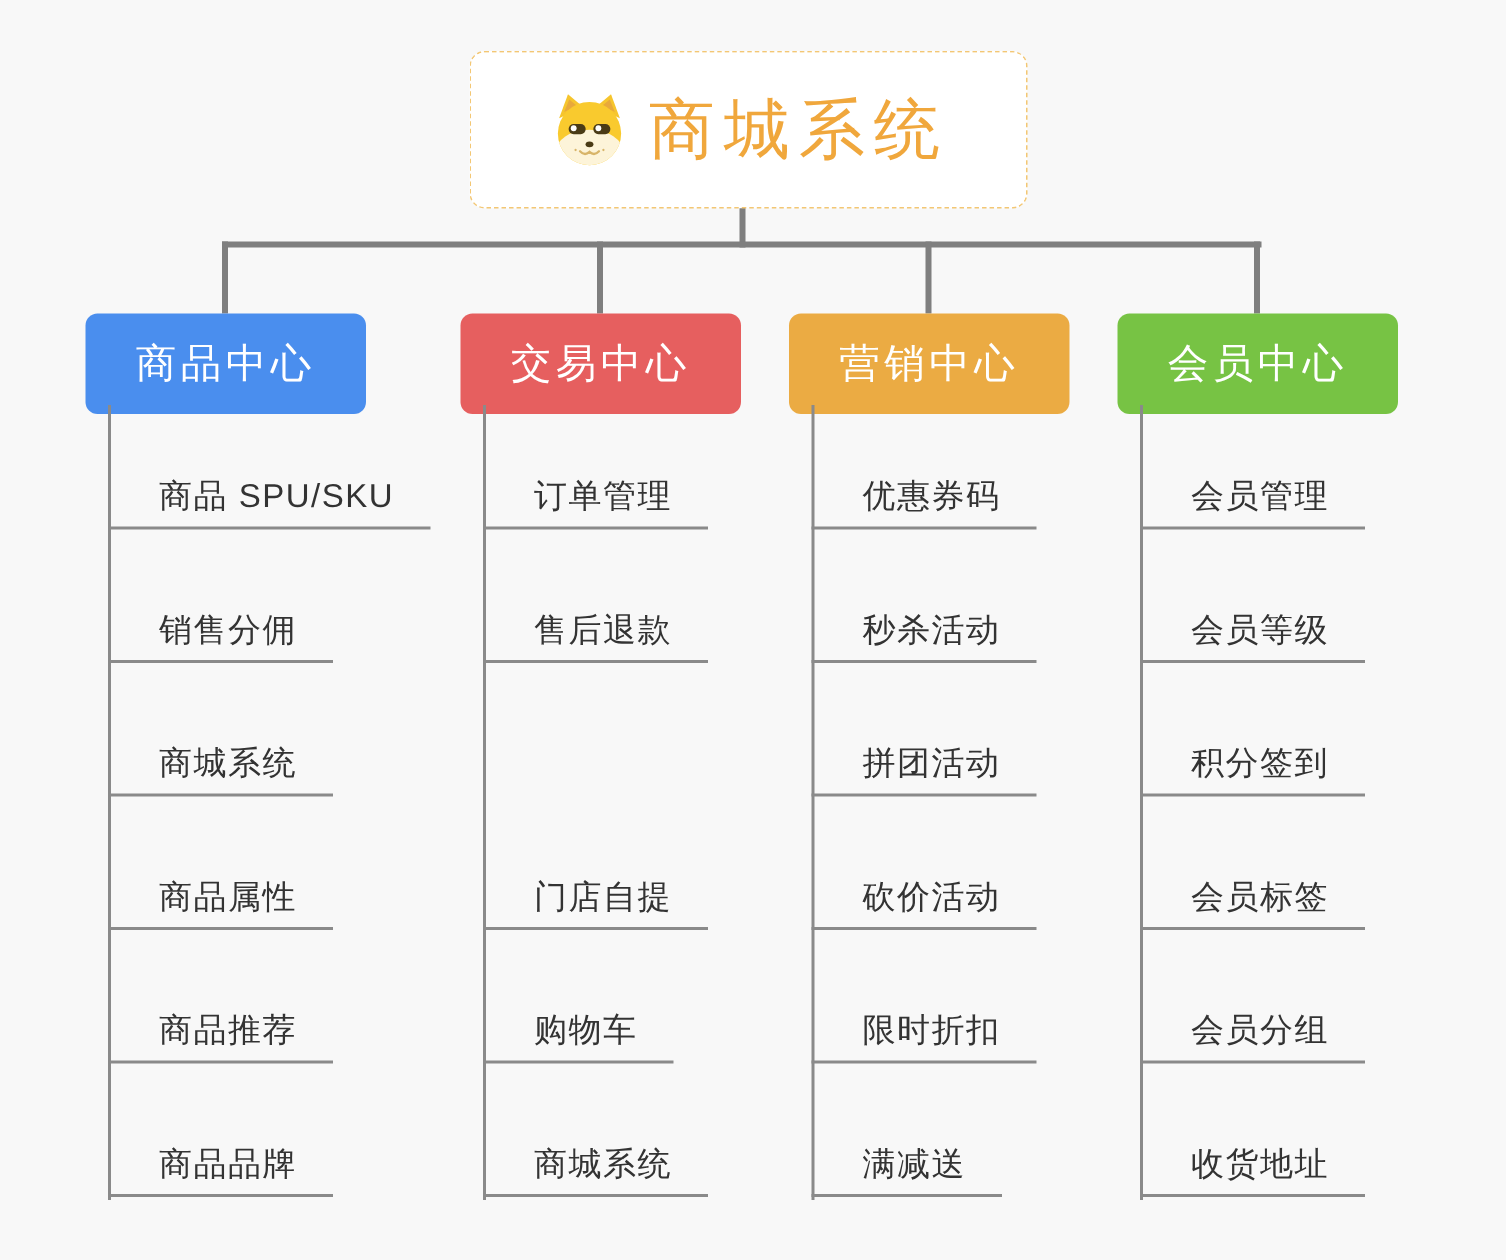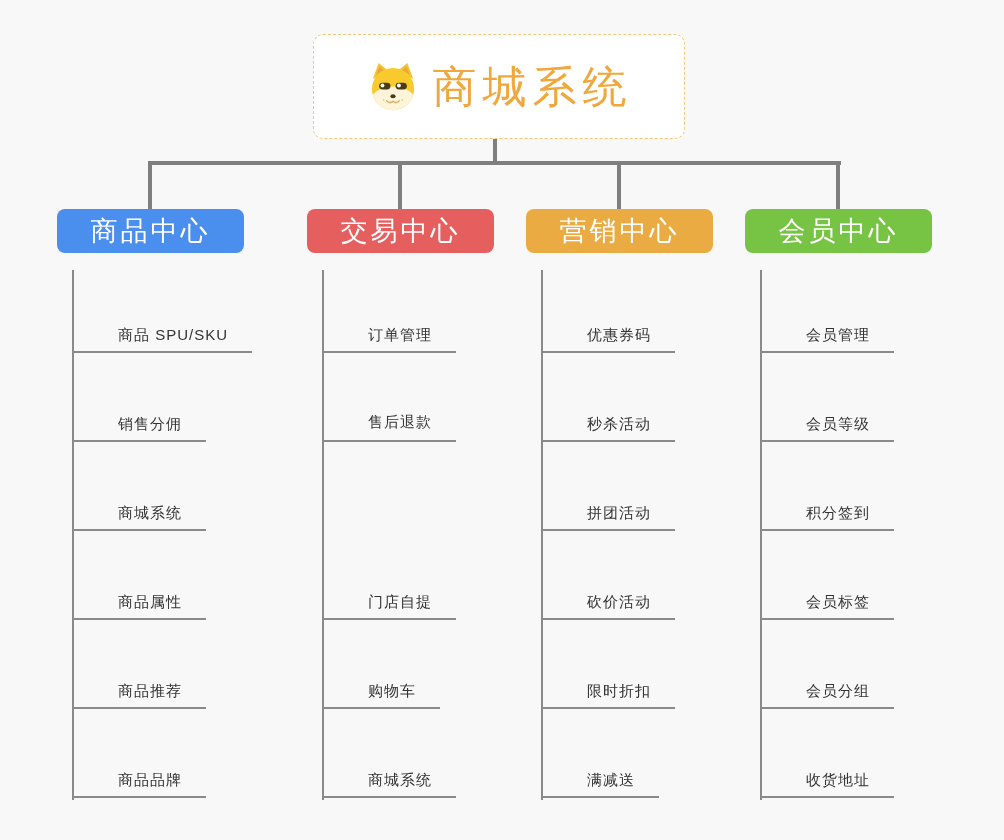--- a/index.html
+++ b/index.html
@@ -20,39 +20,39 @@
     line-height:1;white-space:nowrap;
   }
   
   .connector{position:absolute;background:var(--connector,#7f7f7f);}
   .root-stub{left:493px;top:138px;width:4px;height:27px;}
   .bus{left:148px;top:161px;width:693px;height:4px;}
   
   .branch{position:absolute;top:0;width:250px;height:840px;pointer-events:none;}
   .branch *{pointer-events:auto;}
   .branch-header{
-    position:absolute;left:0;top:209px;width:187px;height:44px;
+    position:absolute;left:0;top:209px;width:187px;height:67px;
     border-radius:8px;display:flex;align-items:center;justify-content:center;
     cursor:pointer;
   }
   .branch-label{
     color:#fff;font-size:27px;letter-spacing:3px;line-height:1;white-space:nowrap;
   }
   .drop{left:91px;top:161px;width:4px;height:48px;}
   .trunk{position:absolute;left:15px;top:270px;width:2px;height:530px;
     background:var(--line,#8a8a8a);}
   .topic-item{
     position:absolute;left:15px;height:44px;width:max-content;
     padding:0 24px 0 34px;box-sizing:border-box;
     border-bottom:2px solid var(--line,#8a8a8a);
     display:flex;align-items:flex-end;cursor:pointer;
   }
   .topic-label{
-    font-size:15px;letter-spacing:1px;color:var(--text,#333);
-    line-height:1;padding-bottom:9px;white-space:nowrap;margin-left:12px;
+    font-size:22px;letter-spacing:1px;color:var(--text,#333);
+    line-height:1;padding-bottom:9px;white-space:nowrap;
   }
 </style>
 </head>
 <body>
 
 <div class="canvas" style="--bg: #f8f8f8; --connector: #7f7f7f; --line: #8a8a8a; --text: #333333; --root-color: #f0a73c; --root-border: #f3c774;">
 
   <div class="connector root-stub"></div>
   <div class="connector bus"></div>
 
@@ -120,21 +120,21 @@
       <div class="connector drop"></div>
       <div class="branch-header" style="background: rgb(230, 95, 95);">
         <span class="branch-label">交易中心</span>
       </div>
       <div class="trunk"></div>
 
     <div class="topic-item" style="top: 309px;">
       <span class="topic-label">订单管理</span>
     </div>
 
-    <div class="topic-item" style="top: 398px; font-family: Liberation Mono, monospace;">
+    <div class="topic-item" style="top: 398px;">
       <span class="topic-label">售后退款</span>
     </div>
 
 
     <div class="topic-item" style="top: 576px;">
       <span class="topic-label">门店自提</span>
     </div>
 
     <div class="topic-item" style="top: 665px;">
       <span class="topic-label">购物车</span>

